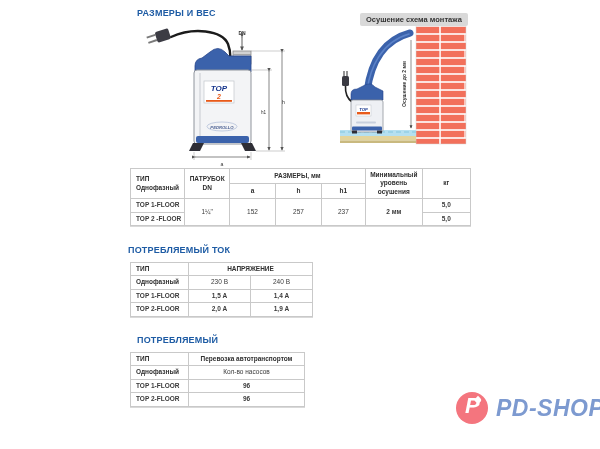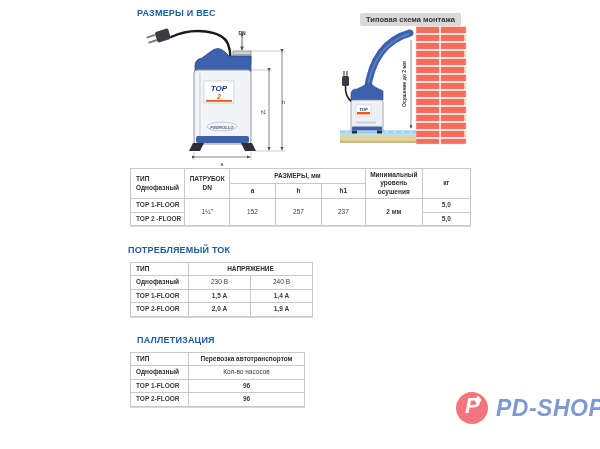--- a/index.html
+++ b/index.html
@@ -96,21 +96,21 @@
     <line x1="113" y1="46" x2="134" y2="46" stroke="#999" stroke-width="0.5"></line>
     <line x1="131" y1="47" x2="131" y2="126" stroke="#555" stroke-width="0.7" marker-start="url(#arrA)" marker-end="url(#arrA)"></line>
     <text x="128" y="90" font-size="4.6" fill="#333" text-anchor="end">h1</text>
 
     <line x1="113" y1="27" x2="147" y2="27" stroke="#999" stroke-width="0.5"></line>
     <line x1="118" y1="127" x2="147" y2="127" stroke="#999" stroke-width="0.5"></line>
     <line x1="144" y1="28" x2="144" y2="126" stroke="#555" stroke-width="0.7" marker-start="url(#arrA)" marker-end="url(#arrA)"></line>
     <text x="147" y="80" font-size="5.2" fill="#333" text-anchor="end">h</text>
   </svg>
 
-  <div class="scheme-chip">Типовая схема монтажа</div>
+  <div class="scheme-chip">Осушение схема монтажа</div>
 
   <svg class="draw" style="left:340px; top:26px;" width="130" height="122" viewBox="0 0 130 122">
     <defs>
       <marker id="arrB" markerWidth="6" markerHeight="6" refX="4.5" refY="3" orient="auto">
         <path d="M0,0.6 L5.5,3 L0,5.4 Z" fill="#444"></path>
       </marker>
       <pattern id="bricks" width="50" height="16" patternUnits="userSpaceOnUse">
         <rect width="50" height="16" fill="#ffffff"></rect>
         <rect x="0.8" y="0.8" width="48.4" height="6.4" fill="#f2705b"></rect>
         <rect x="0.8" y="8.8" width="23.6" height="6.4" fill="#f2705b"></rect>
@@ -221,21 +221,21 @@
       <td class="b">1,4 А</td>
     </tr>
     <tr>
       <td class="left b">TOP 2-FLOOR</td>
       <td class="b">2,0 А</td>
       <td class="b">1,9 А</td>
     </tr>
   </tbody>
     </table>
 
-  <div class="sec-title" style="left:137px; top:335px;">ПАЛЛЕТИЗАЦИЯ</div>
+  <div class="sec-title" style="left:137px; top:335px;">ПОТРЕБЛЯЕМЫЙ</div>
 
   <table class="tbl" style="left:130px; top:352px; width:174px;">
     <colgroup>
         <col style="width:58px">
         <col style="width:116px">
       </colgroup>
     <tbody>
         <tr>
       <td class="hd left">ТИП</td>
       <td class="hd">Перевозка автотранспортом</td>

